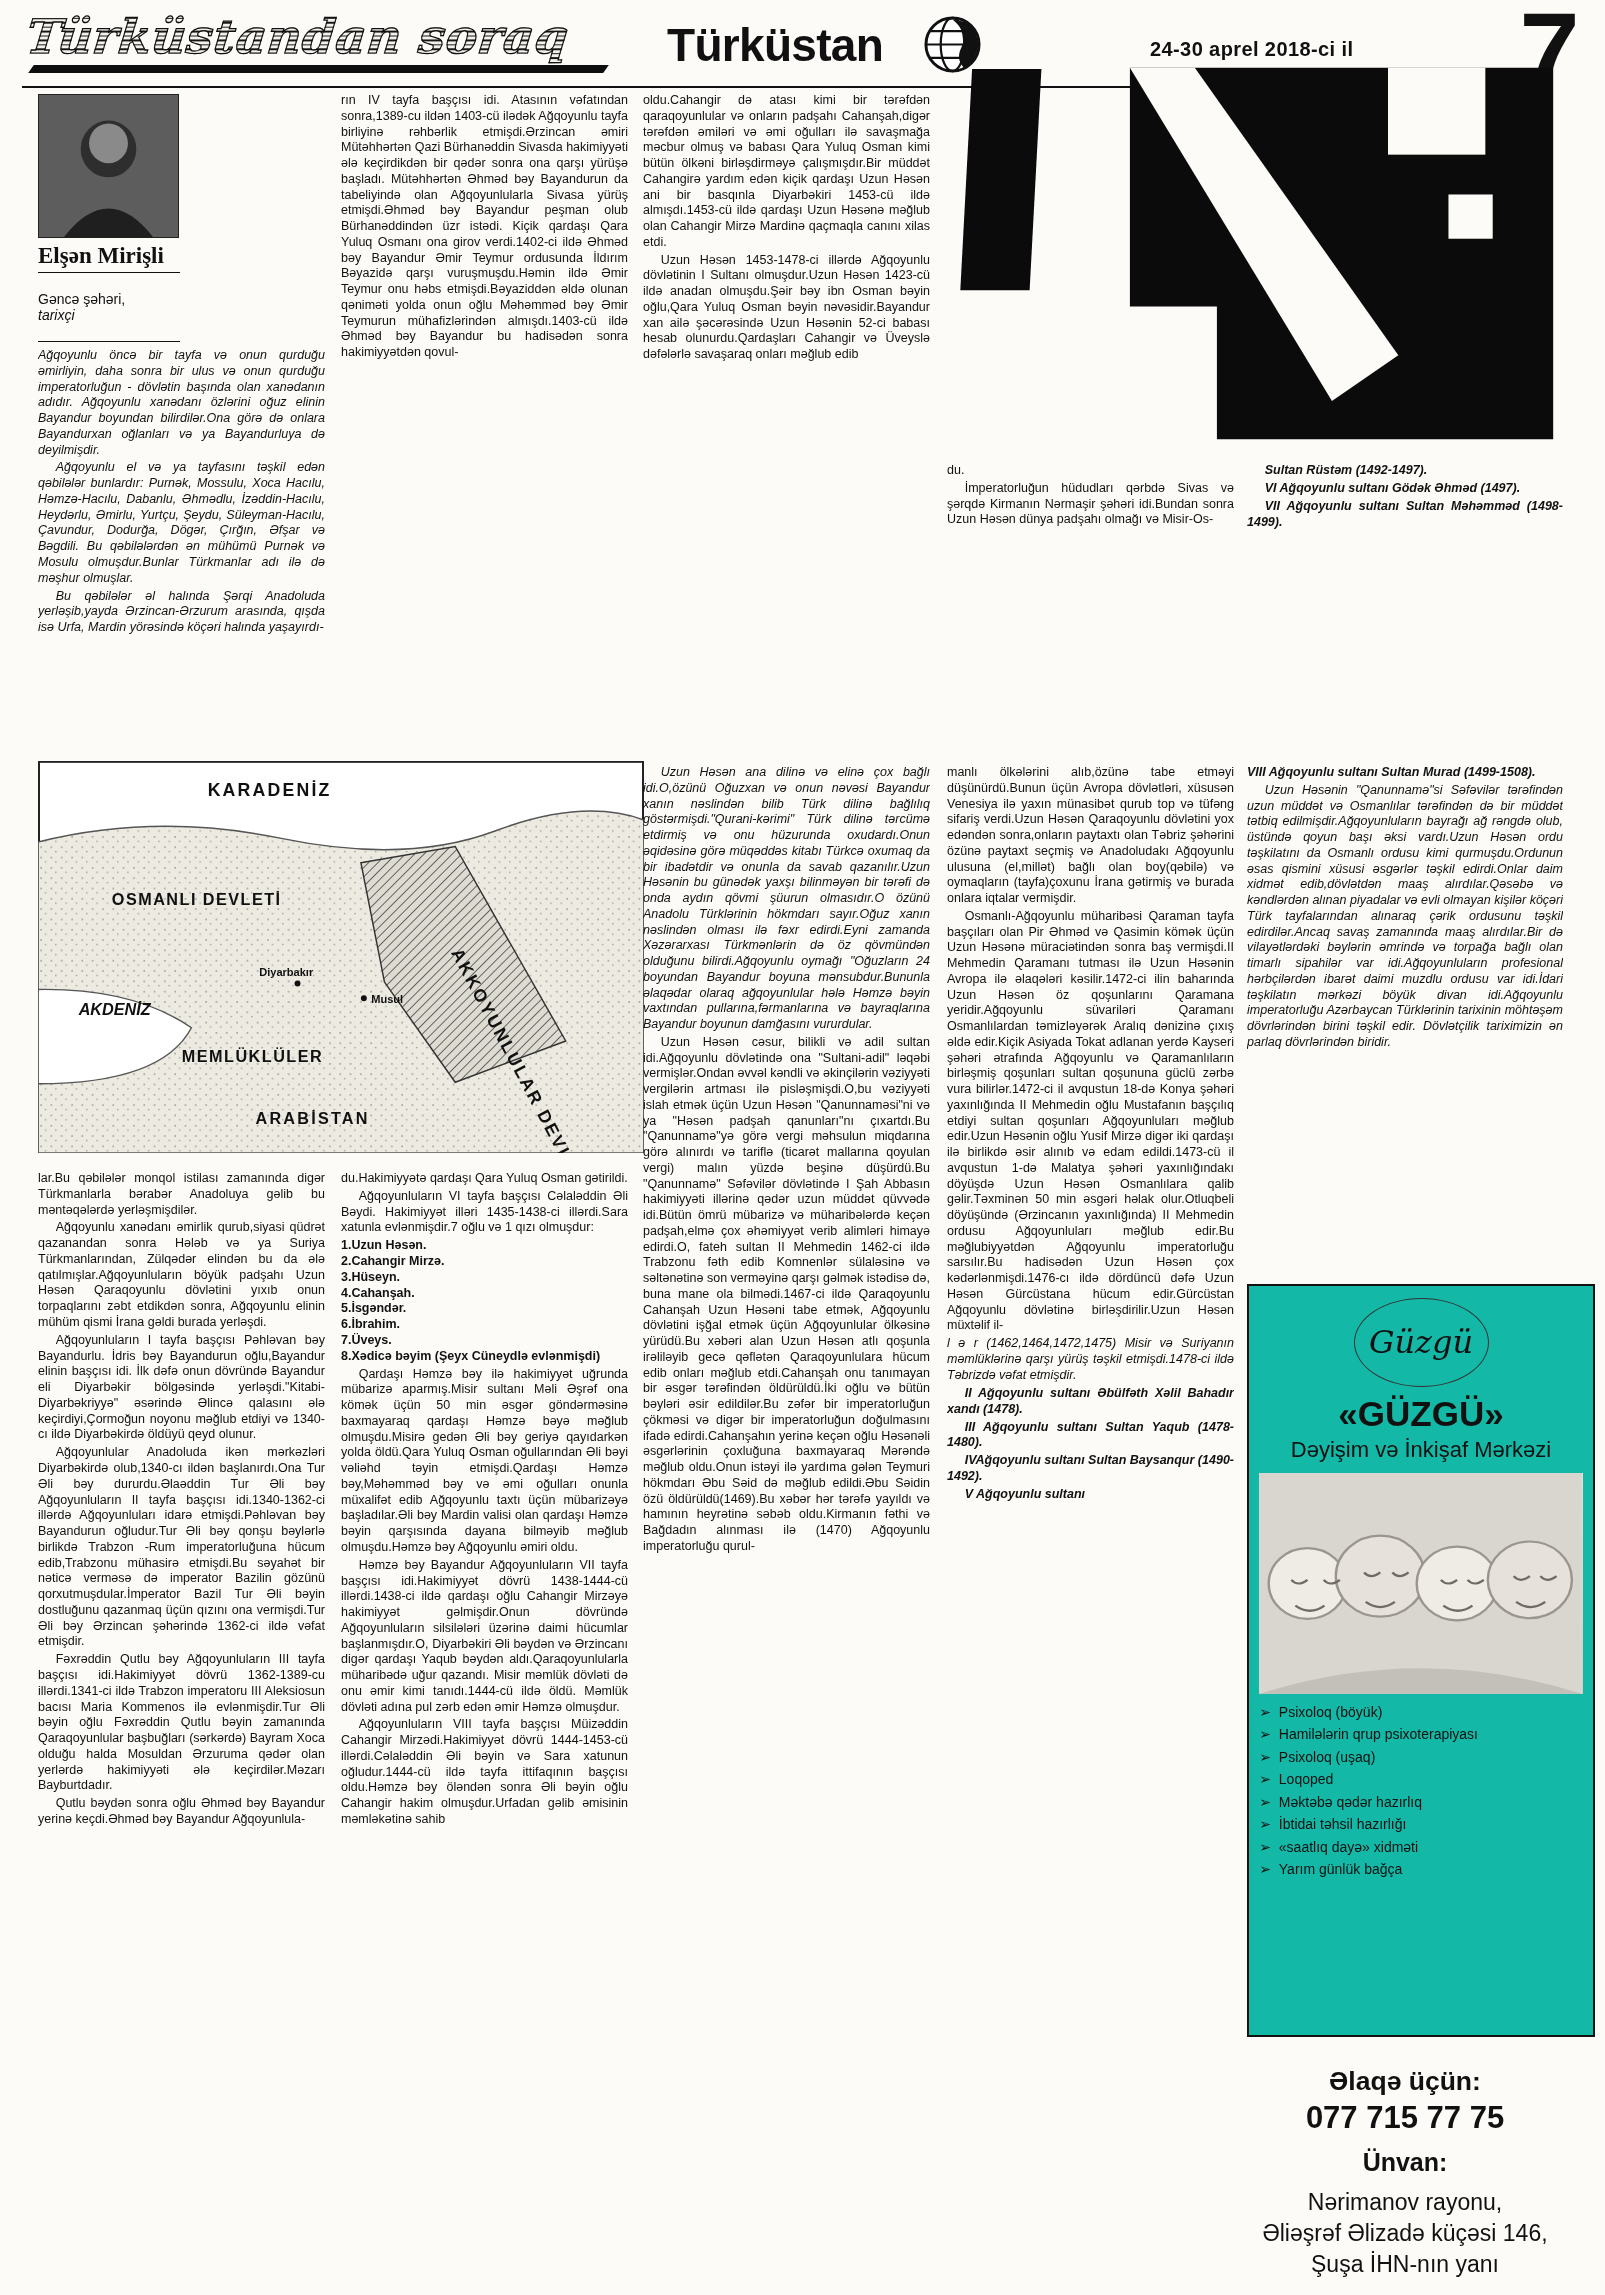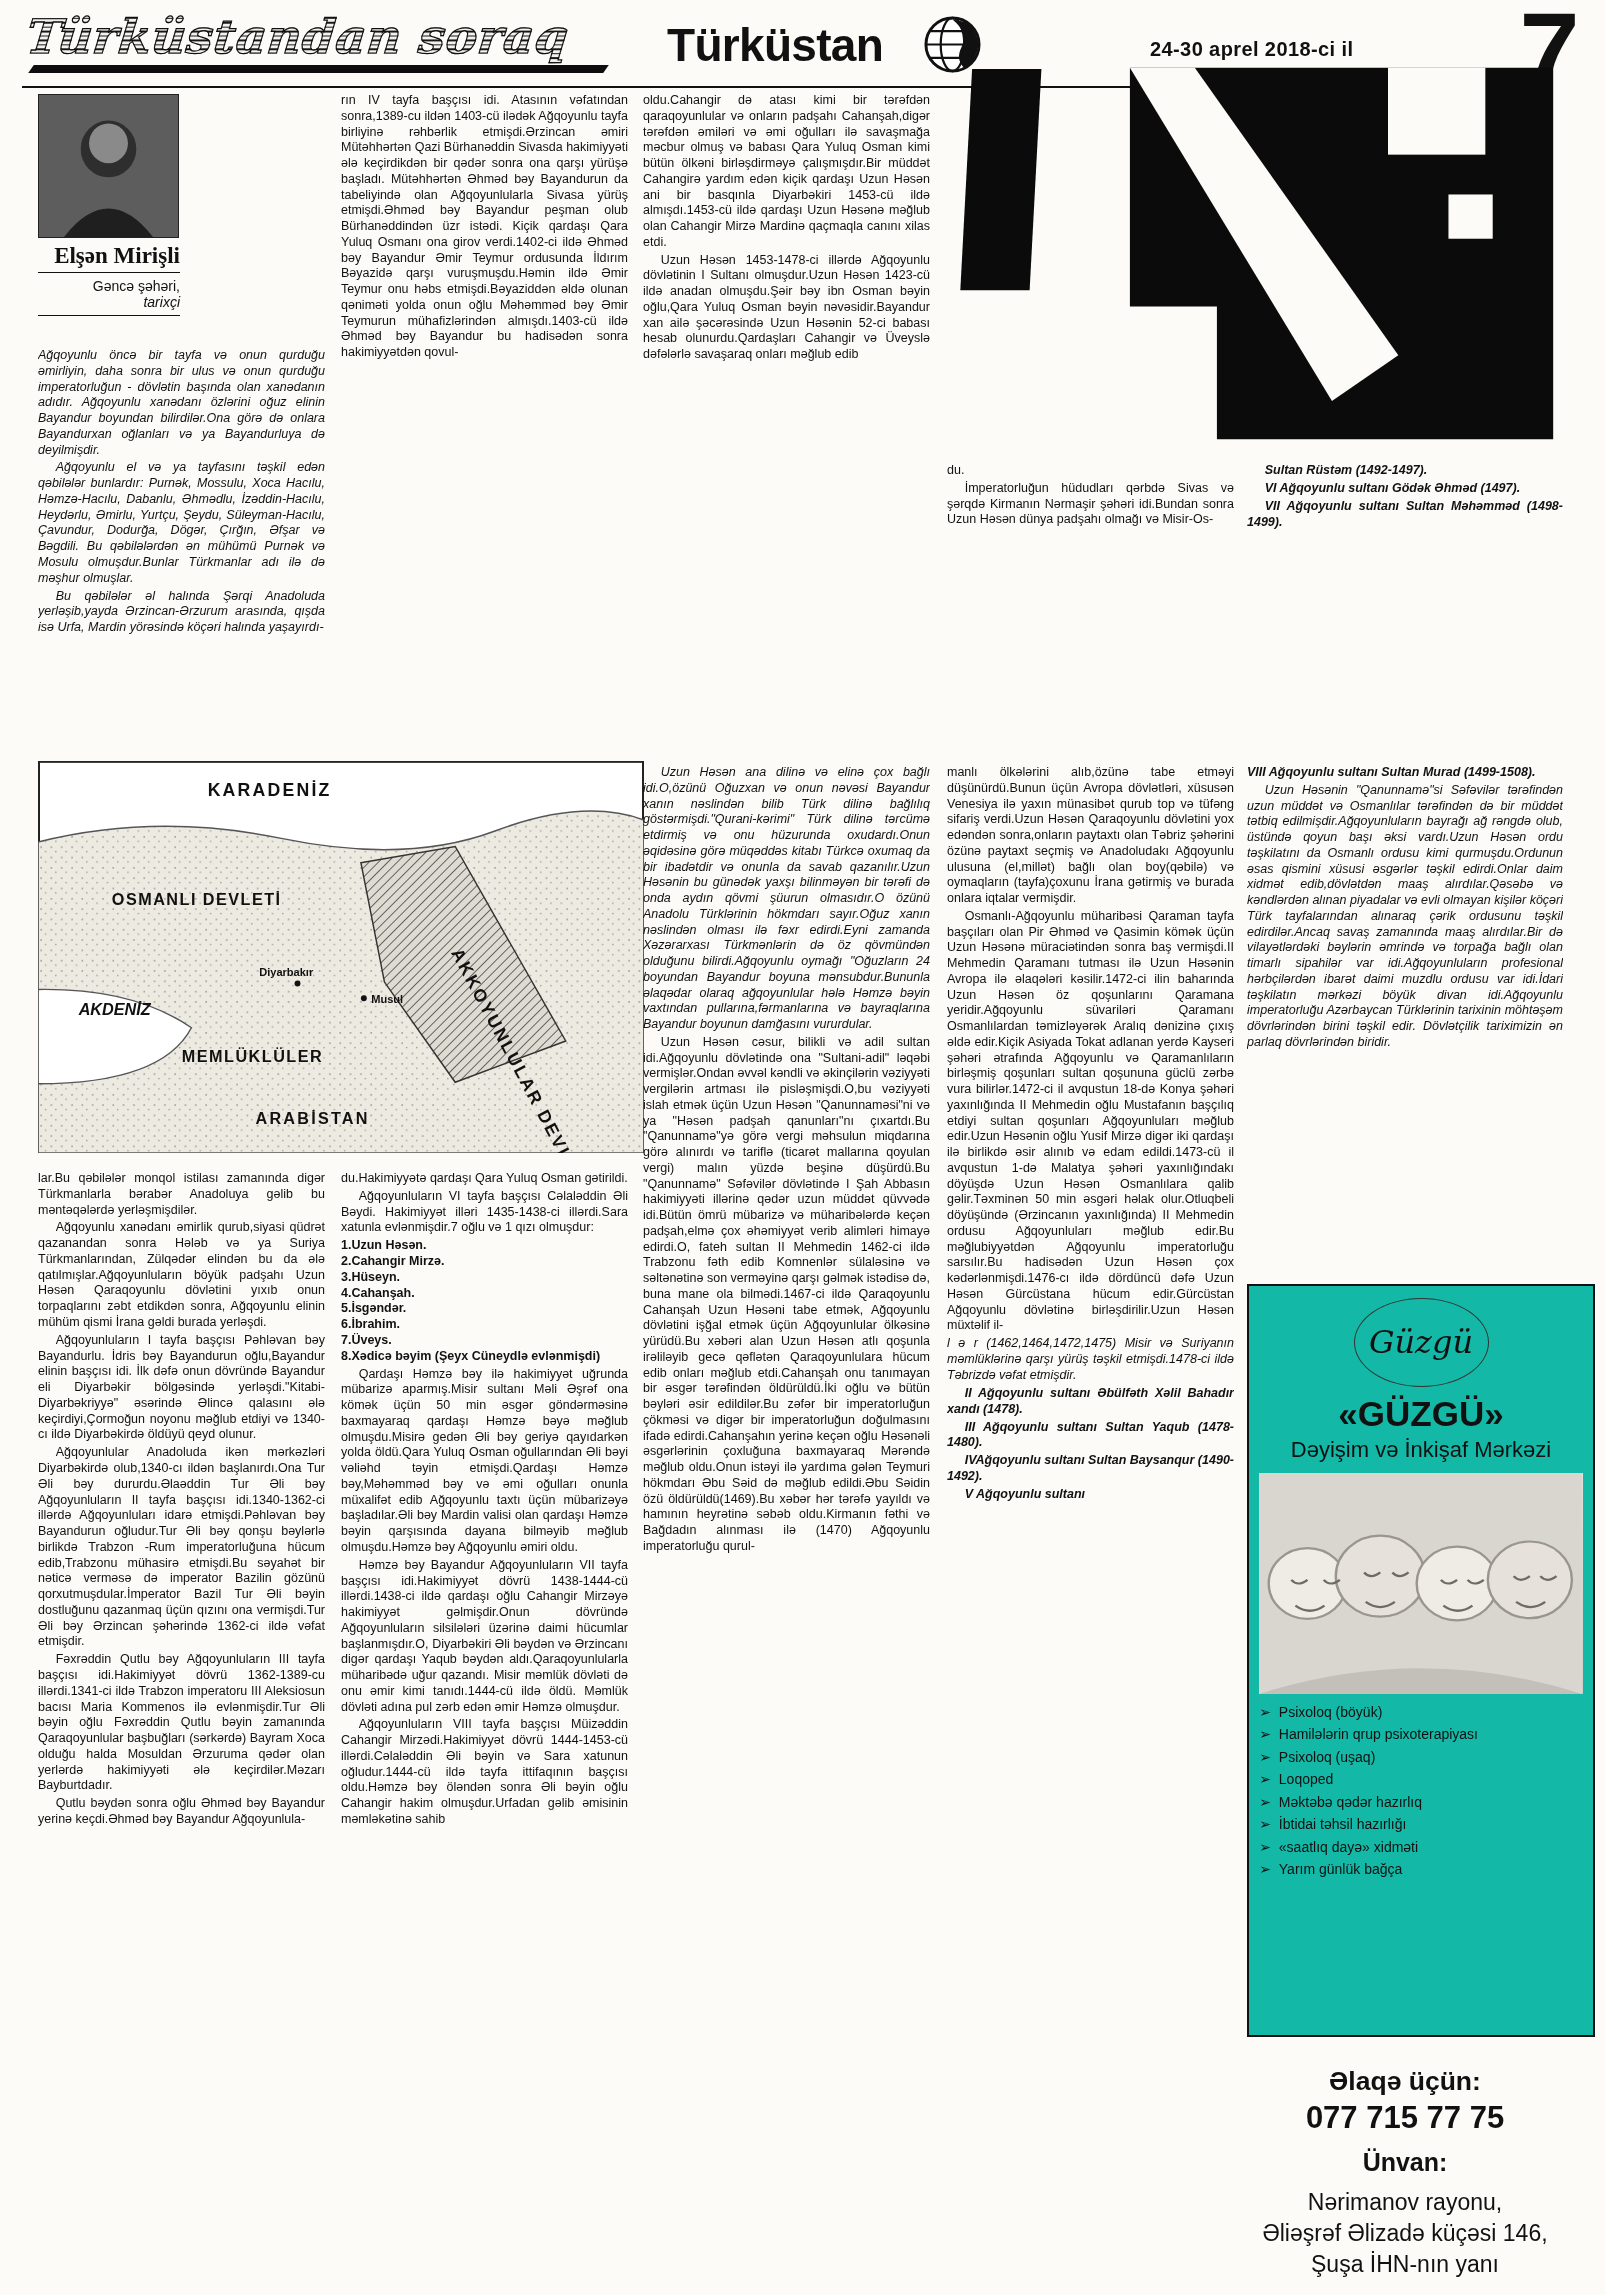--- a/index.html
+++ b/index.html
@@ -14,24 +14,24 @@
     -webkit-background-clip:text;background-clip:text;color:transparent;
     -webkit-text-stroke:1.2px #101010;text-shadow:none;}
   .masthead-bar{position:absolute;left:4.4px;bottom:1.5px;width:575px;height:8px;background:#0d0d0d;transform:skewX(-35deg);}
   .paper-title{position:absolute;left:667px;top:17.7px;font-size:46px;font-weight:900;letter-spacing:-0.7px;}
   .globe{position:absolute;left:923px;top:14.7px;width:59px;height:59px;}
   .issue-date{position:absolute;left:1150px;top:38px;font-size:20px;font-weight:bold;letter-spacing:0.4px;}
   .page-number{position:absolute;right:26.5px;top:-11.8px;font-size:108px;font-weight:bold;}
   .header-rule{position:absolute;left:22px;top:86px;width:1519px;height:2.2px;background:#111;}
 
   
-  .author-card{position:absolute;left:38px;top:94px;width:142px;text-align:right;}
+  .author-card{position:absolute;left:38px;top:94px;width:142px;text-align:left;}
   .author-photo{width:139px;height:142px;background:#6e6e6e;border:1.5px solid #222;position:relative;overflow:hidden;}
   .author-name{font-family:"Liberation Serif",serif;font-weight:bold;font-size:23px;line-height:1.05;margin-top:5.9px;}
-  .author-meta{border-top:1.5px solid #111;border-bottom:1.5px solid #111;margin-top:4.4px;padding:5px 0;}
+  .author-meta{border-top:1.5px solid #111;border-bottom:1.5px solid #111;margin-top:4.4px;padding:18px 0;}
   .author-loc{font-size:14px;}
   .author-role{font-size:14px;font-style:italic;}
 
   
   .col{position:absolute;overflow:hidden;font-size:12.5px;line-height:1.26;text-align:justify;}
   .col p{margin:0 0 2.2px 0;text-indent:17.7px;}
   .col p.noindent{text-indent:0;}
   .col p.list{text-indent:0;white-space:pre-line;font-weight:bold;}
   .col p.ital{font-style:italic;}
   .col p.cap{font-weight:bold;font-style:italic;}

